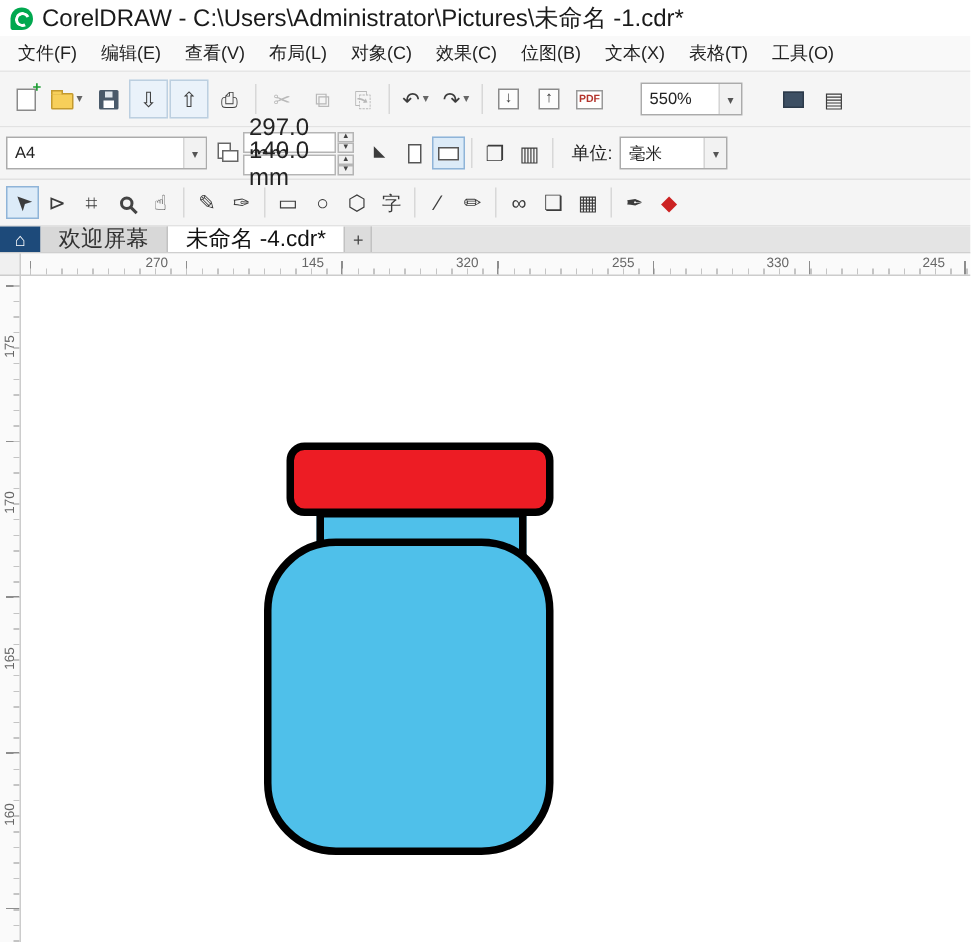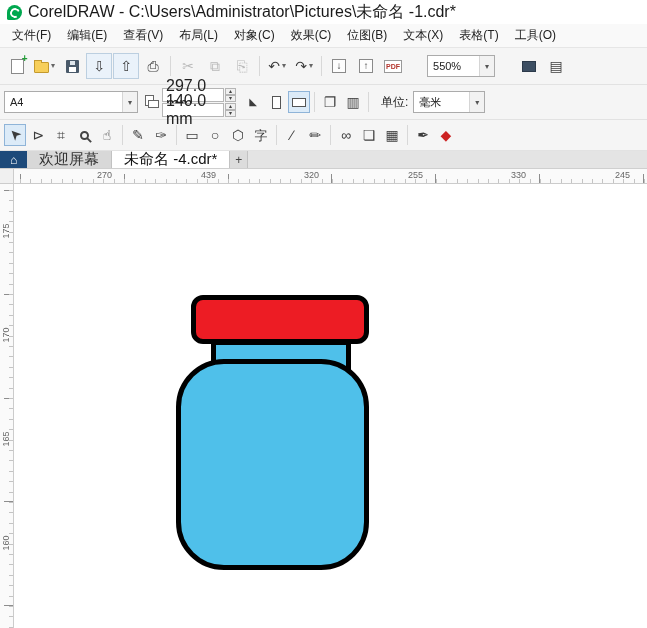--- a/index.html
+++ b/index.html
@@ -310,21 +310,21 @@
   </span>
   <span class="tab">欢迎屏幕</span>
   <span class="tab active">未命名 -4.cdr*</span>
   <span class="tab-add">+</span>
 </div>
 
 <div class="ruler-row">
   <span class="ruler-corner"></span>
   <div class="ruler-h">
     <span class="rlabel" style="left:80px">270</span>
-    <span class="rlabel" style="left:184px">439</span>
+    <span class="rlabel" style="left:184px">145</span>
     <span class="rlabel" style="left:287px">320</span>
     <span class="rlabel" style="left:391px">255</span>
     <span class="rlabel" style="left:494px">330</span>
     <span class="rlabel" style="left:598px">245</span>
   </div>
 </div>
 
 <div class="work">
   <div class="ruler-v">
     <span class="rvlabel" style="top:42px">175</span>

